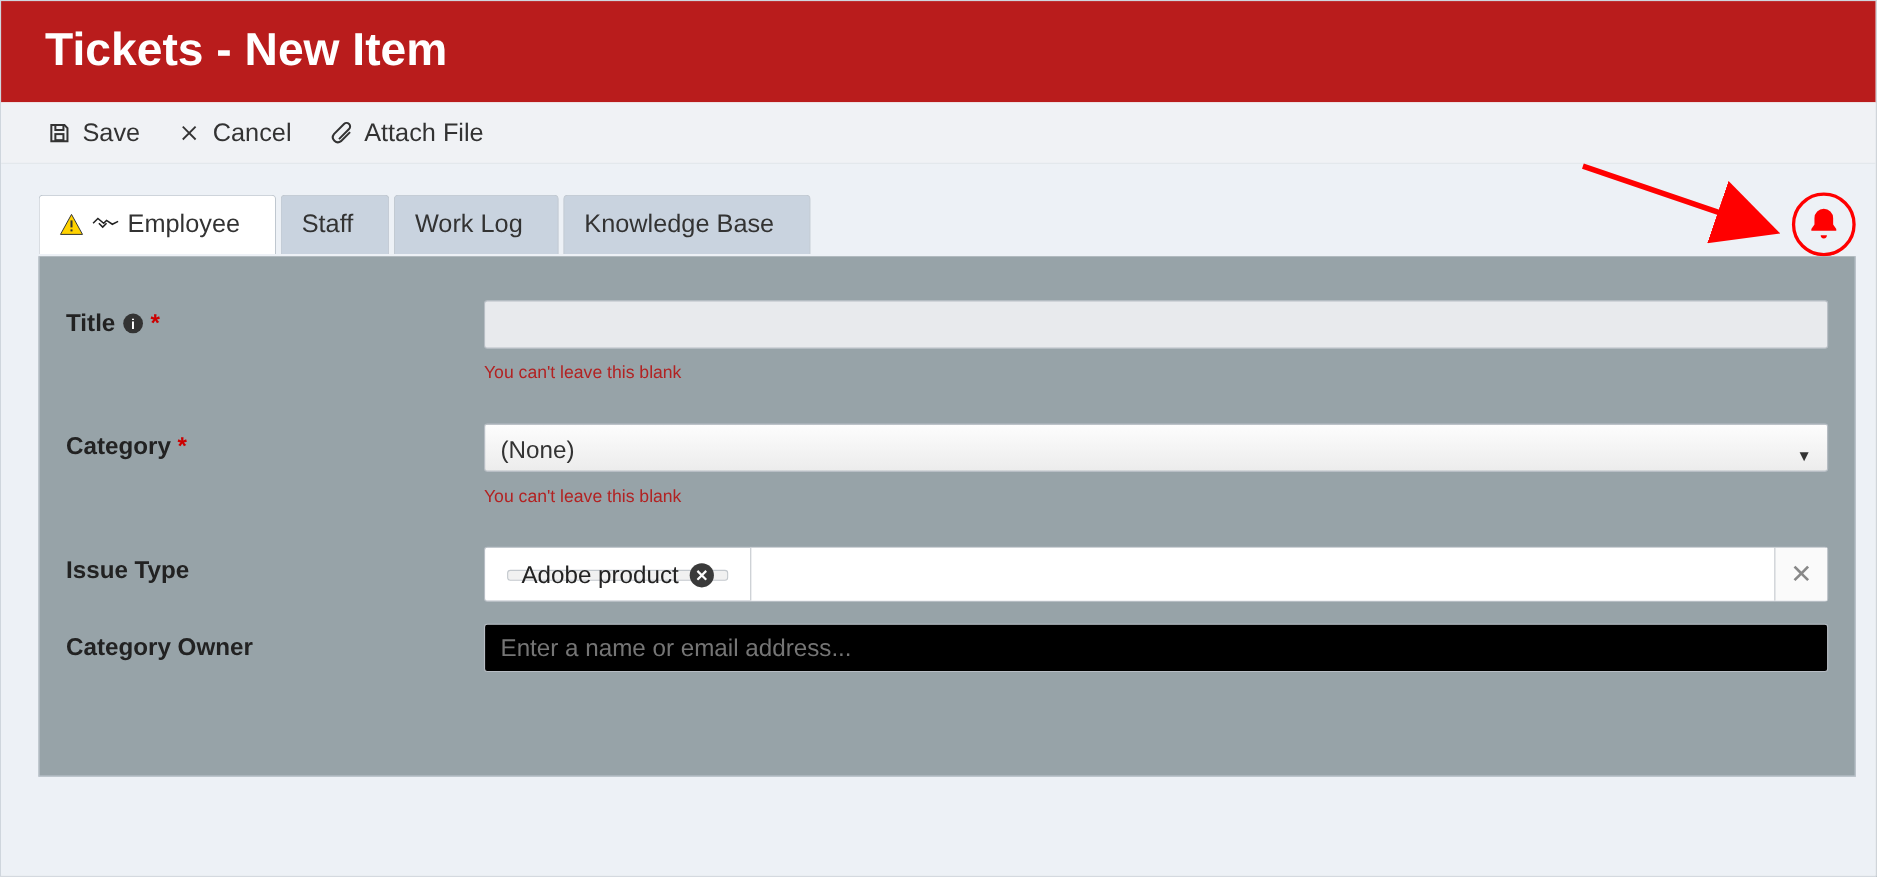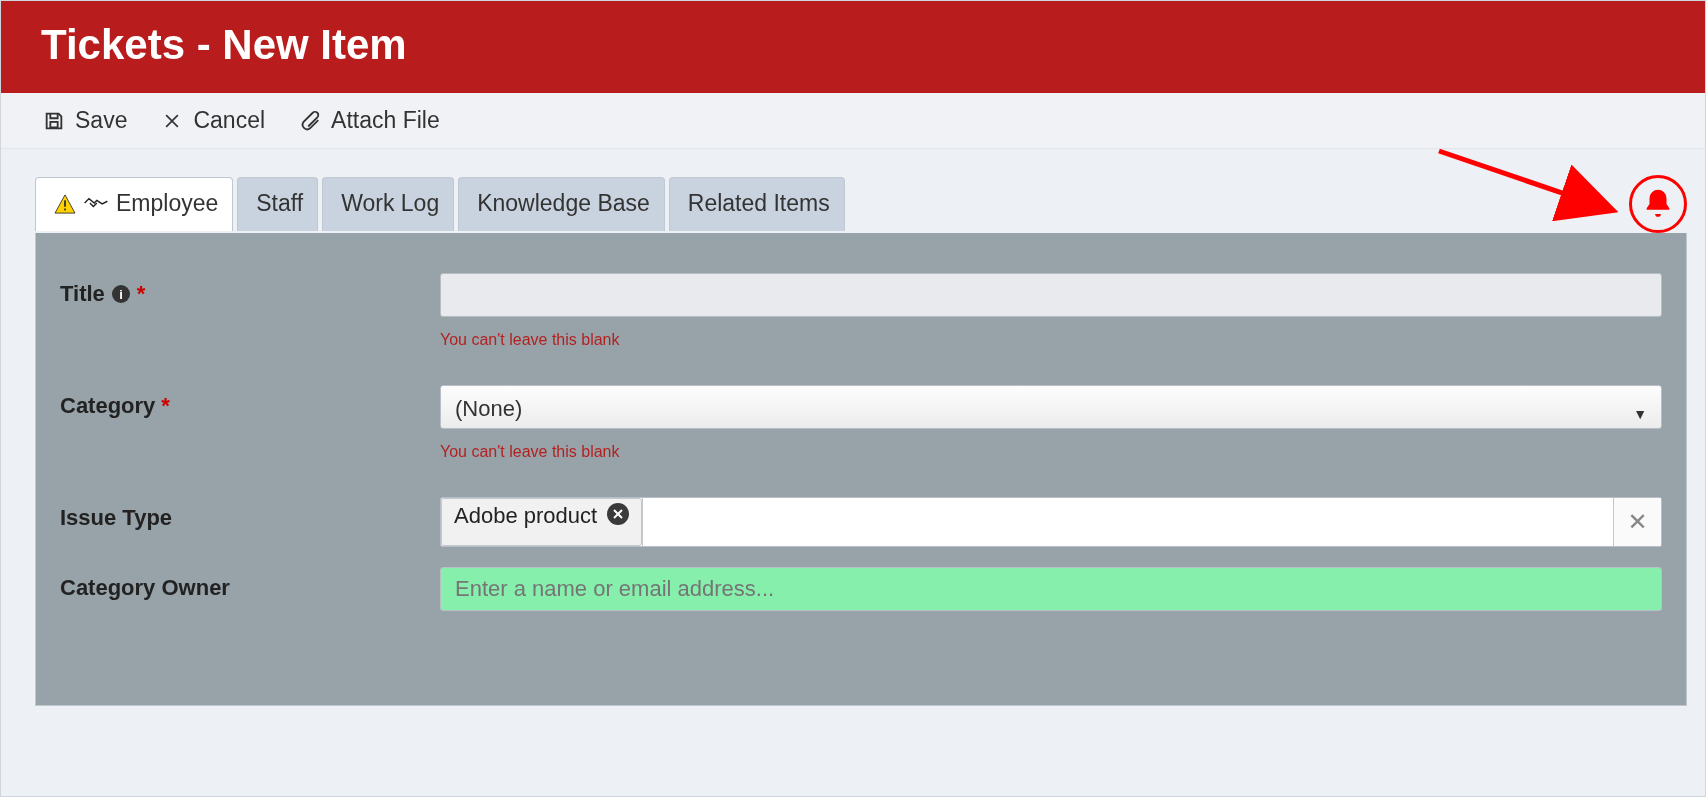--- a/index.html
+++ b/index.html
@@ -57,21 +57,21 @@
     background: #edf1f6;
   }
   .tabs-row {
     display: flex;
     align-items: center;
   }
   .tab {
     display: flex;
     align-items: center;
     gap: 6px;
-    padding: 12px 14px 14px 18px;
+    padding: 12px 32px 14px 18px;
     font-size: 23px;
     color: #333;
     background: #c9d3df;
     border: 1px solid #c0c8d0;
     border-bottom: none;
     border-radius: 4px 4px 0 0;
     margin-right: 4px;
     cursor: pointer;
   }
   .tab.active {
@@ -167,26 +167,26 @@
     display:flex;
     align-items:stretch;
     width:100%;
     background:#fff;
     border:1px solid #b8bec5;
     border-radius:3px;
     height:50px;
   }
   .tag-chip {
     display:flex;
-    align-items:flex-start;
+    align-items:center;
     gap:10px;
     background:#f1f1f1;
     border:1px solid #c3c8cd;
     border-radius:3px;
-    margin:0;
+    margin:20px;
     padding: 4px 12px;
     font-size:22px;
   }
   .tag-chip .remove {
     width:22px;height:22px;border-radius:50%;
     background:#3a3a3a;color:#fff;
     display:flex;align-items:center;justify-content:center;
     font-size:15px;cursor:pointer;
   }
   .tag-input {
@@ -200,21 +200,21 @@
   .clear-btn {
     width:48px;
     border-left:1px solid #c3c8cd;
     display:flex;align-items:center;justify-content:center;
     color:#888;
     font-size:24px;
     cursor:pointer;
     background:#fafafa;
   }
   .people-input {
-    background:#86efac;
+    background:#000000;
     color:#6b6f73;
   }
 </style>
 </head>
 <body>
 
 <div class="outer">
   <div class="banner">
     <h1>Tickets - New Item</h1>
   </div>
@@ -269,23 +269,20 @@
       </div>
       <div class="tab">
         <span>Staff</span>
       </div>
       <div class="tab">
         <span>Work Log</span>
       </div>
       <div class="tab">
         <span>Knowledge Base</span>
       </div>
-      <div class="tab">
-        <span>Related Items</span>
-      </div>
 
       <div class="bell-wrap">
         <svg class="arrow-annot" viewBox="0 0 200 90">
           <defs>
             <marker id="ah" markerWidth="12" markerHeight="12" refX="10" refY="6" orient="auto">
               <path d="M0,0 L12,6 L0,12 z" fill="#ff0000"></path>
             </marker>
           </defs>
           <line x1="10" y1="10" x2="180" y2="68" stroke="#ff0000" stroke-width="5" marker-end="url(#ah)"></line>
         </svg>

